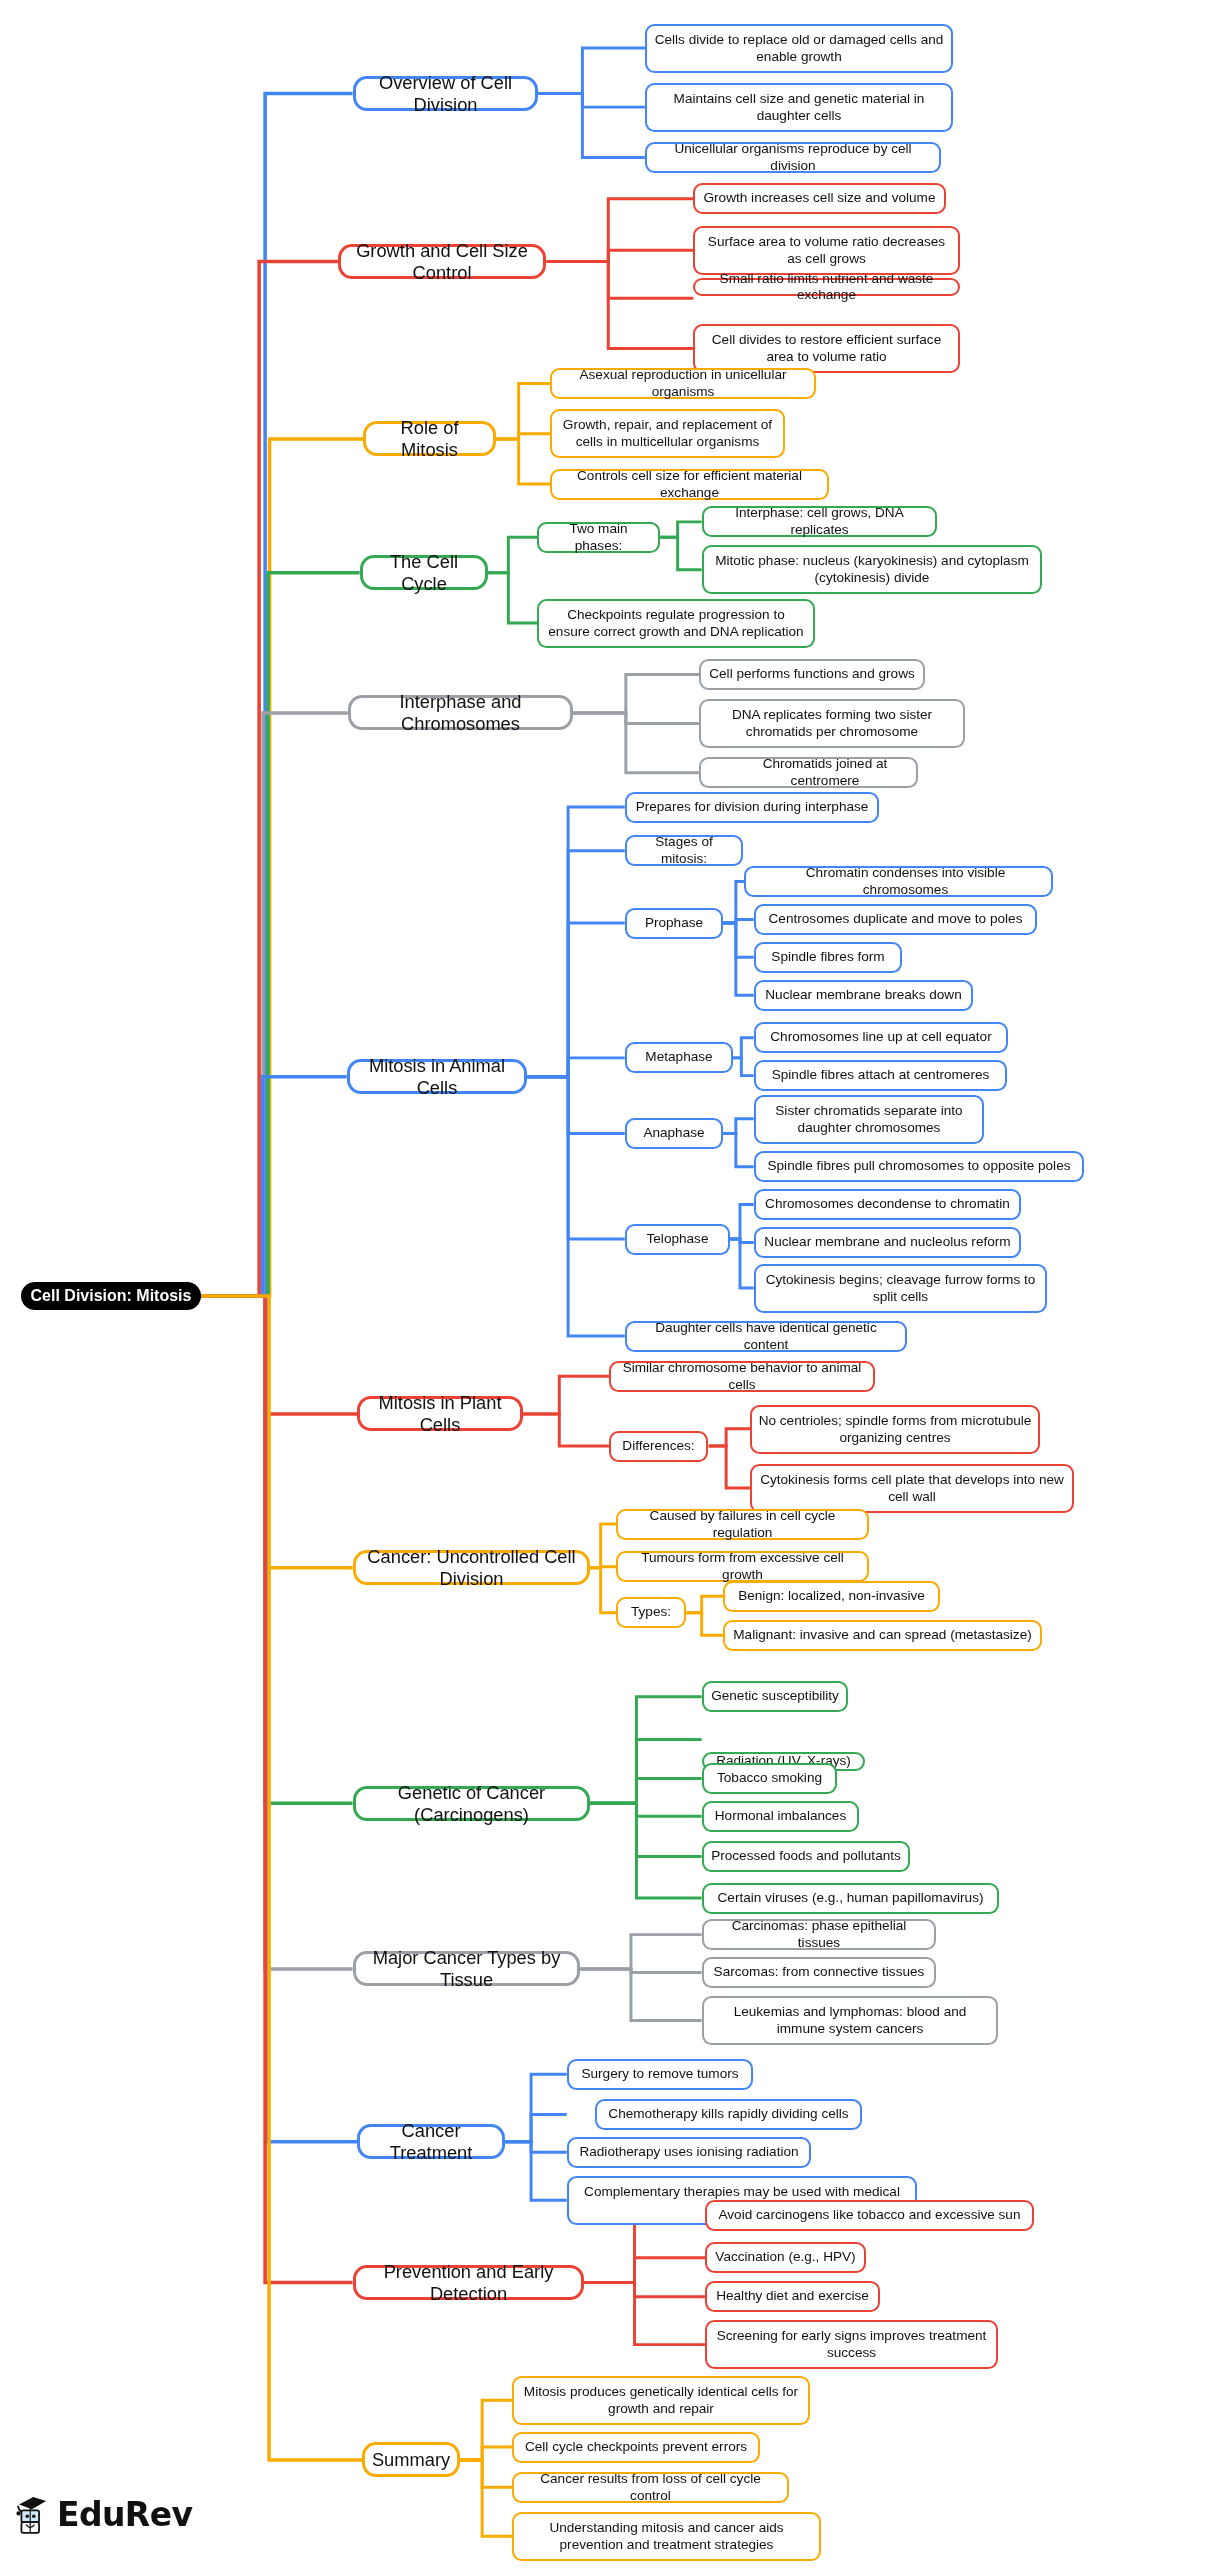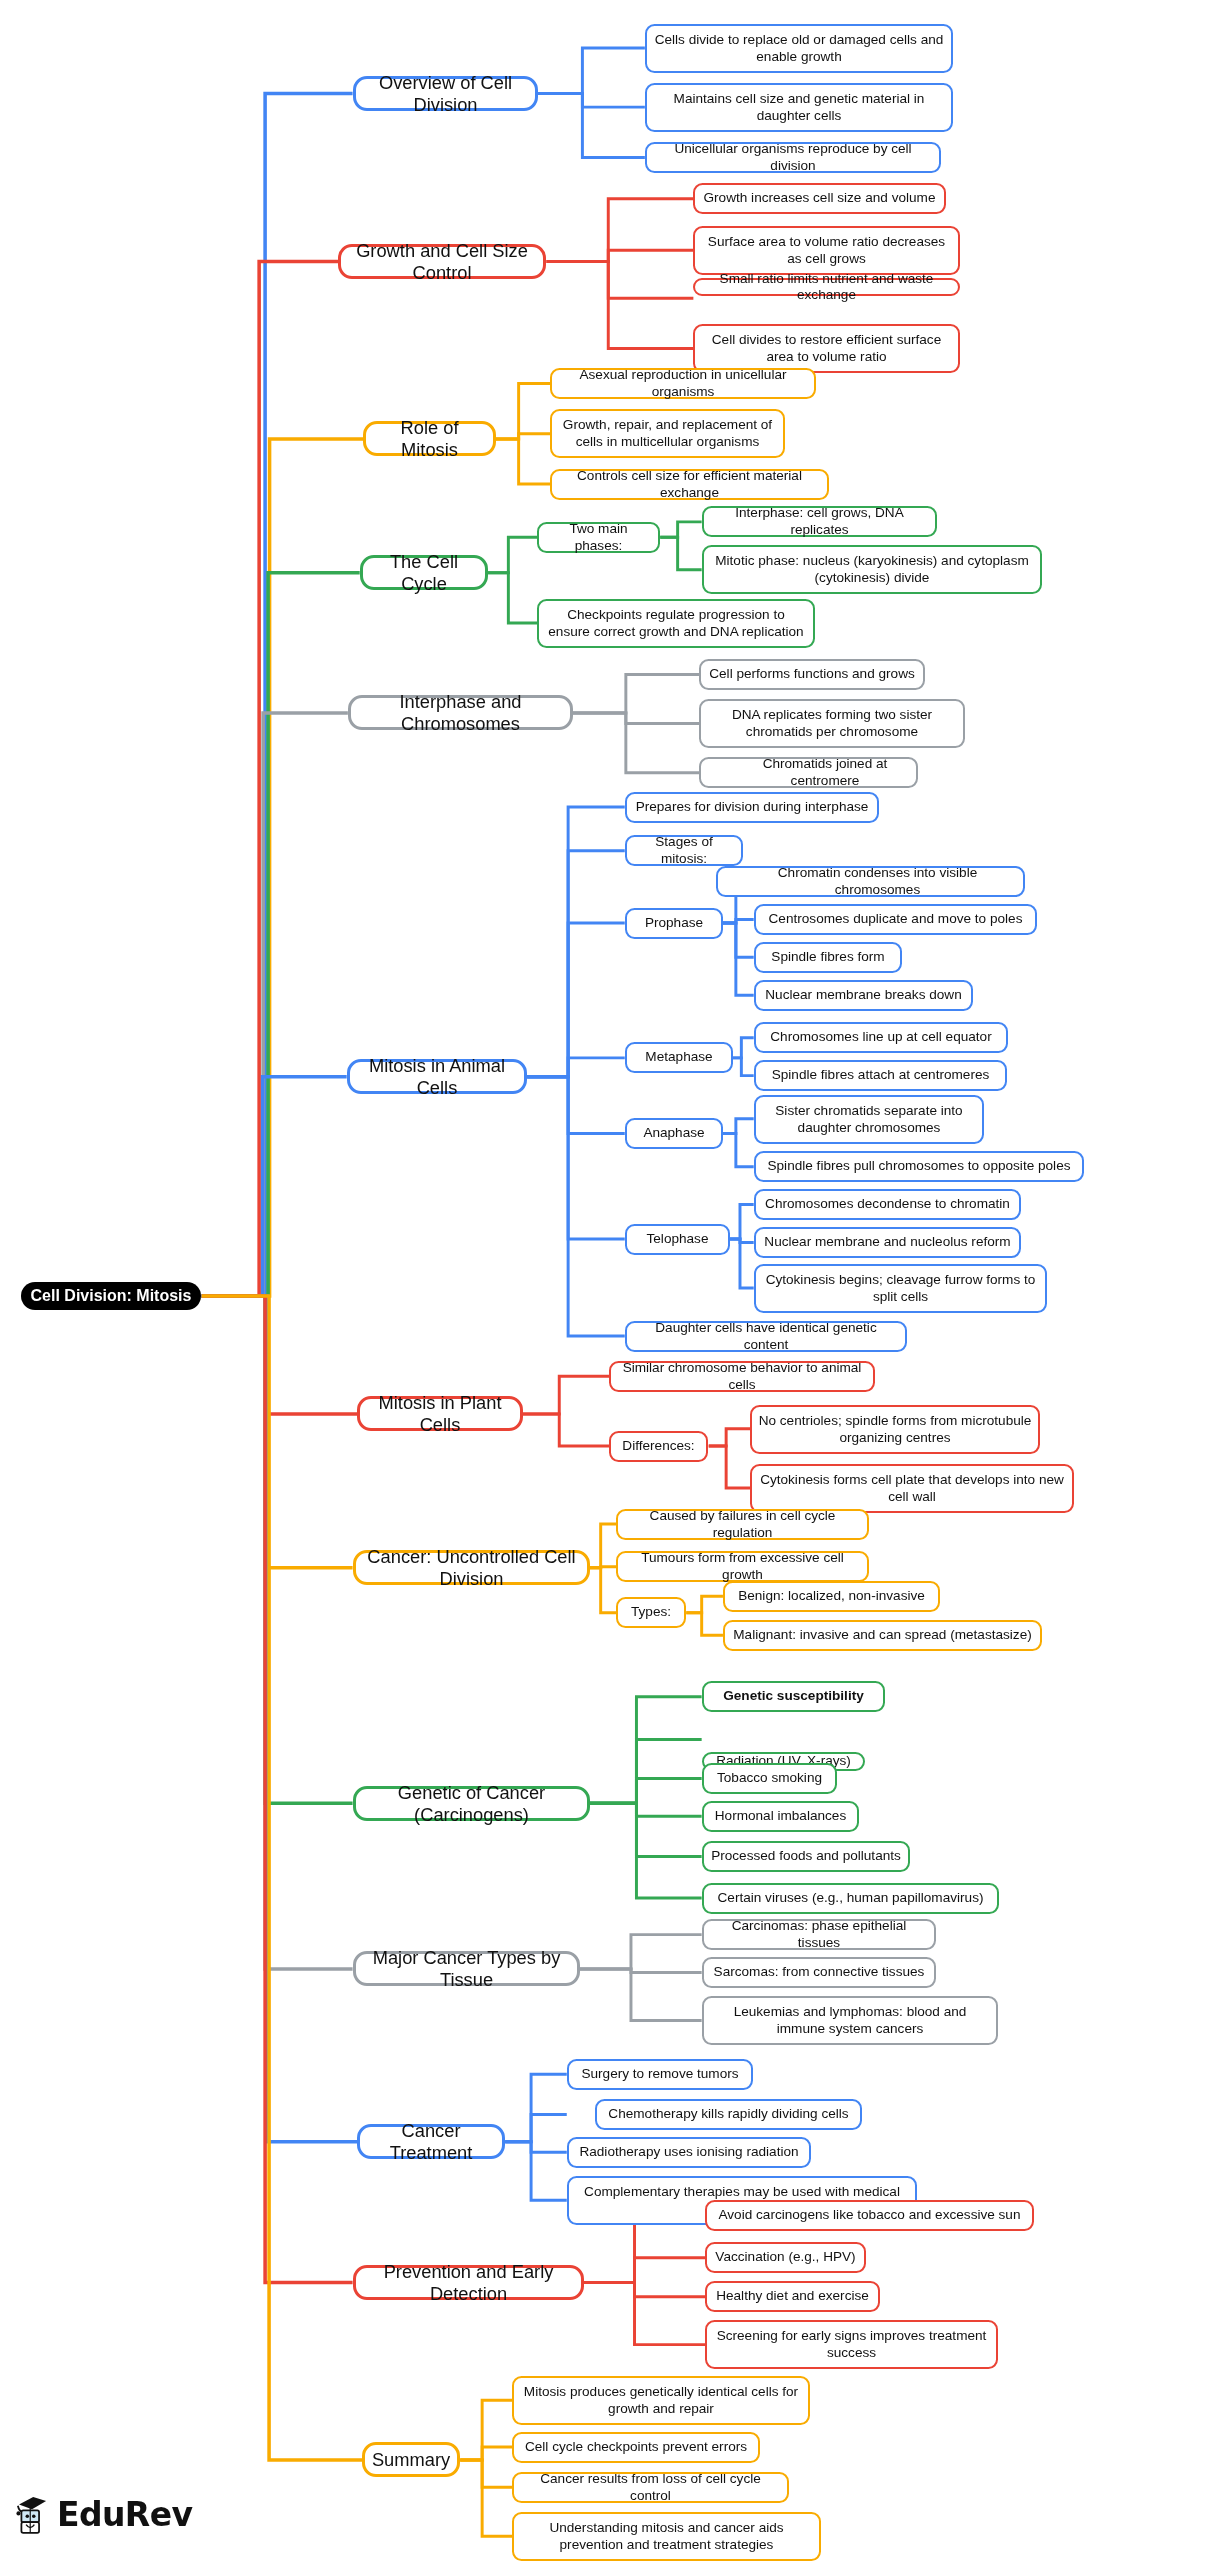--- a/index.html
+++ b/index.html
@@ -126,21 +126,21 @@
       <div class="node lvl3 c-green" style="left: 702px; top: 545px; width: 340px; height: 49px;">Mitotic phase: nucleus (karyokinesis) and cytoplasm (cytokinesis) divide</div>
       <div class="node lvl2 c-green" style="left: 537px; top: 599px; width: 278px; height: 49px;">Checkpoints regulate progression to ensure correct growth and DNA replication</div>
       <div class="node lvl1 c-gray" style="left: 348px; top: 695px; width: 225px; height: 35px;">Interphase and Chromosomes</div>
       <div class="node lvl2 c-gray" style="left: 699px; top: 659px; width: 226px; height: 31px;">Cell performs functions and grows</div>
       <div class="node lvl2 c-gray" style="left: 699px; top: 699px; width: 266px; height: 49px;">DNA replicates forming two sister chromatids per chromosome</div>
       <div class="node lvl2 c-gray" style="left: 699px; top: 757px; width: 219px; height: 31px; padding-left: 39px;">Chromatids joined at centromere</div>
       <div class="node lvl1 c-blue" style="left: 347px; top: 1059px; width: 180px; height: 35px;">Mitosis in Animal Cells</div>
       <div class="node lvl2 c-blue" style="left: 625px; top: 792px; width: 254px; height: 31px;">Prepares for division during interphase</div>
       <div class="node lvl2 c-blue" style="left: 625px; top: 835px; width: 118px; height: 31px;">Stages of mitosis:</div>
       <div class="node lvl2 c-blue" style="left: 625px; top: 908px; width: 98px; height: 31px;">Prophase</div>
-      <div class="node lvl3 c-blue" style="left: 716px; top: 866px; width: 309px; height: 31px; padding-left: 20px;">Chromatin condenses into visible chromosomes</div>
+      <div class="node lvl3 c-blue" style="left: 744px; top: 866px; width: 309px; height: 31px; padding-left: 20px;">Chromatin condenses into visible chromosomes</div>
       <div class="node lvl3 c-blue" style="left: 754px; top: 904px; width: 283px; height: 31px;">Centrosomes duplicate and move to poles</div>
       <div class="node lvl3 c-blue" style="left: 754px; top: 942px; width: 148px; height: 31px;">Spindle fibres form</div>
       <div class="node lvl3 c-blue" style="left: 754px; top: 980px; width: 219px; height: 31px;">Nuclear membrane breaks down</div>
       <div class="node lvl2 c-blue" style="left: 625px; top: 1042px; width: 108px; height: 31px;">Metaphase</div>
       <div class="node lvl3 c-blue" style="left: 754px; top: 1022px; width: 254px; height: 31px;">Chromosomes line up at cell equator</div>
       <div class="node lvl3 c-blue" style="left: 754px; top: 1060px; width: 253px; height: 31px;">Spindle fibres attach at centromeres</div>
       <div class="node lvl2 c-blue" style="left: 625px; top: 1118px; width: 98px; height: 31px;">Anaphase</div>
       <div class="node lvl3 c-blue" style="left: 754px; top: 1095px; width: 230px; height: 49px;">Sister chromatids separate into daughter chromosomes</div>
       <div class="node lvl3 c-blue" style="left: 754px; top: 1151px; width: 330px; height: 31px;">Spindle fibres pull chromosomes to opposite poles</div>
       <div class="node lvl2 c-blue" style="left: 625px; top: 1224px; width: 105px; height: 31px;">Telophase</div>
@@ -153,21 +153,21 @@
       <div class="node lvl2 c-red" style="left: 609px; top: 1431px; width: 99px; height: 31px;">Differences:</div>
       <div class="node lvl3 c-red" style="left: 750px; top: 1405px; width: 290px; height: 49px;">No centrioles; spindle forms from microtubule organizing centres</div>
       <div class="node lvl3 c-red" style="left: 750px; top: 1464px; width: 324px; height: 49px;">Cytokinesis forms cell plate that develops into new cell wall</div>
       <div class="node lvl1 c-amber" style="left: 353px; top: 1550px; width: 237px; height: 35px;">Cancer: Uncontrolled Cell Division</div>
       <div class="node lvl2 c-amber" style="left: 616px; top: 1509px; width: 253px; height: 31px;">Caused by failures in cell cycle regulation</div>
       <div class="node lvl2 c-amber" style="left: 616px; top: 1551px; width: 253px; height: 31px;">Tumours form from excessive cell growth</div>
       <div class="node lvl2 c-amber" style="left: 616px; top: 1597px; width: 70px; height: 31px;">Types:</div>
       <div class="node lvl3 c-amber" style="left: 723px; top: 1581px; width: 217px; height: 31px;">Benign: localized, non-invasive</div>
       <div class="node lvl3 c-amber" style="left: 723px; top: 1620px; width: 319px; height: 31px;">Malignant: invasive and can spread (metastasize)</div>
       <div class="node lvl1 c-green" style="left: 353px; top: 1786px; width: 237px; height: 35px;">Genetic of Cancer (Carcinogens)</div>
-      <div class="node lvl2 c-green" style="left: 702px; top: 1681px; width: 183px; height: 31px; font-weight: bold;">Genetic susceptibility</div>
+      <div class="node lvl2 c-green" style="left: 702px; top: 1681px; width: 146px; height: 31px;">Genetic susceptibility</div>
       <div class="node lvl2 c-green" style="left: 702px; top: 1752px; width: 163px; height: 19px;">Radiation (UV, X-rays)</div>
       <div class="node lvl2 c-green" style="left: 702px; top: 1763px; width: 135px; height: 31px;">Tobacco smoking</div>
       <div class="node lvl2 c-green" style="left: 702px; top: 1801px; width: 157px; height: 31px;">Hormonal imbalances</div>
       <div class="node lvl2 c-green" style="left: 702px; top: 1841px; width: 208px; height: 31px;">Processed foods and pollutants</div>
       <div class="node lvl2 c-green" style="left: 702px; top: 1883px; width: 297px; height: 31px;">Certain viruses (e.g., human papillomavirus)</div>
       <div class="node lvl1 c-gray" style="left: 353px; top: 1951px; width: 227px; height: 35px;">Major Cancer Types by Tissue</div>
       <div class="node lvl2 c-gray" style="left: 702px; top: 1919px; width: 234px; height: 31px;">Carcinomas: phase epithelial tissues</div>
       <div class="node lvl2 c-gray" style="left: 702px; top: 1957px; width: 234px; height: 31px;">Sarcomas: from connective tissues</div>
       <div class="node lvl2 c-gray" style="left: 702px; top: 1996px; width: 296px; height: 49px;">Leukemias and lymphomas: blood and immune system cancers</div>
       <div class="node lvl1 c-blue" style="left: 357px; top: 2124px; width: 148px; height: 35px;">Cancer Treatment</div>

